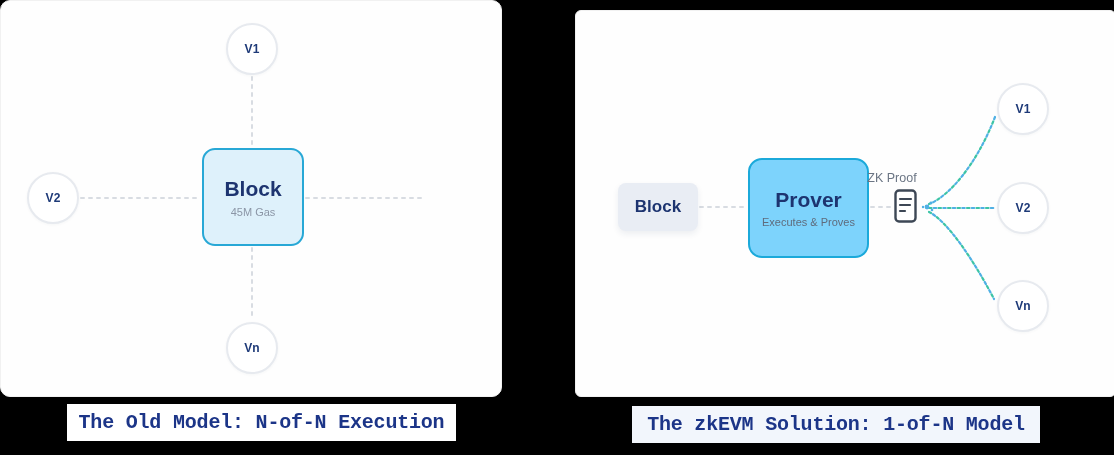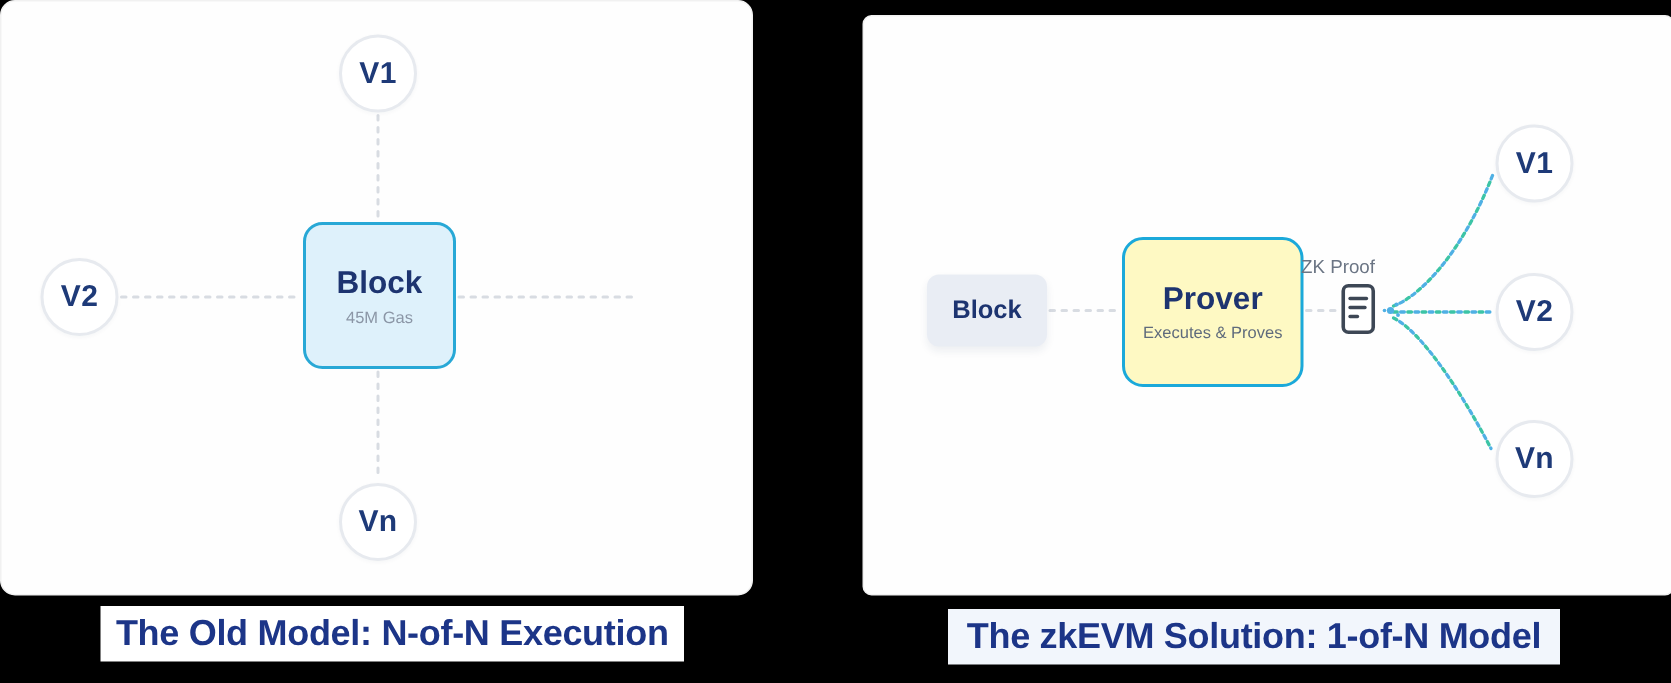--- a/index.html
+++ b/index.html
@@ -12,21 +12,21 @@
   .card-right{left:575px;top:10px;width:539px;height:385px;border-radius:6px;}
   .lines{position:absolute;left:0;top:0;pointer-events:none;}
 
   
   .vnode{
     position:absolute;width:52px;height:52px;border-radius:50%;
     background:#fff;border:2px solid #e7eaef;box-sizing:border-box;
     display:flex;align-items:center;justify-content:center;
     box-shadow:0 1px 3px rgba(20,40,80,0.04);
   }
-  .vnode span{font-weight:bold;font-size:20px;color:#1e3a78;letter-spacing:.2px;}
+  .vnode span{font-weight:bold;font-size:12px;color:#1e3a78;letter-spacing:.2px;}
 
   
   .block-box{
     position:absolute;left:201px;top:147px;width:102px;height:98px;box-sizing:border-box;
     background:#def1fb;border:2px solid #28a8d6;border-radius:13px;
     display:flex;flex-direction:column;align-items:center;justify-content:center;gap:5px;
   }
   .block-box .t{font-weight:bold;font-size:21px;color:#1d3470;}
   .block-box .s{font-size:11px;color:#8b96a6;}
 
@@ -34,37 +34,37 @@
   .gray-block{
     position:absolute;left:42px;top:172px;width:80px;height:48px;
     background:#e9edf4;border-radius:8px;box-shadow:0 3px 6px rgba(30,50,90,0.08);
     display:flex;align-items:center;justify-content:center;
   }
   .gray-block span{font-weight:bold;font-size:17px;color:#1d3470;}
 
   
   .prover-box{
     position:absolute;left:172px;top:147px;width:121px;height:100px;box-sizing:border-box;
-    background:#fef9c3;border:2px solid #1ba9da;border-radius:14px;
+    background:#7dd3fc;border:2px solid #1ba9da;border-radius:14px;
     display:flex;flex-direction:column;align-items:center;justify-content:center;gap:4px;
   }
   .prover-box .t{font-weight:bold;font-size:21px;color:#1d3470;}
   .prover-box .s{font-size:11px;color:#5f6b7c;}
 
   
   .zk-label{
     position:absolute;left:281px;top:160px;width:70px;text-align:center;
     font-size:12.5px;color:#6b7584;
   }
   .zk-icon{position:absolute;left:318px;top:178px;}
 
   
   .caption{
     position:absolute;height:37px;display:flex;align-items:center;justify-content:center;
-    font-weight:bold;font-size:24px;color:#1c3588;letter-spacing:-0.2px;white-space:nowrap;
+    font-weight:bold;font-size:20px;color:#1c3588;letter-spacing:-0.2px;white-space:nowrap;font-family:Liberation Mono, monospace;
   }
   .caption-left{left:67px;top:404px;width:389px;background:#ffffff;}
   .caption-right{left:632px;top:406px;width:408px;background:#f2f6fc;}
 
   
   .lp-v1{left:225px;top:22px;}
   .lp-v2{left:26px;top:171px;}
   .lp-v3{left:426px;top:171px;}
   .lp-vn{left:225px;top:321px;}
   

